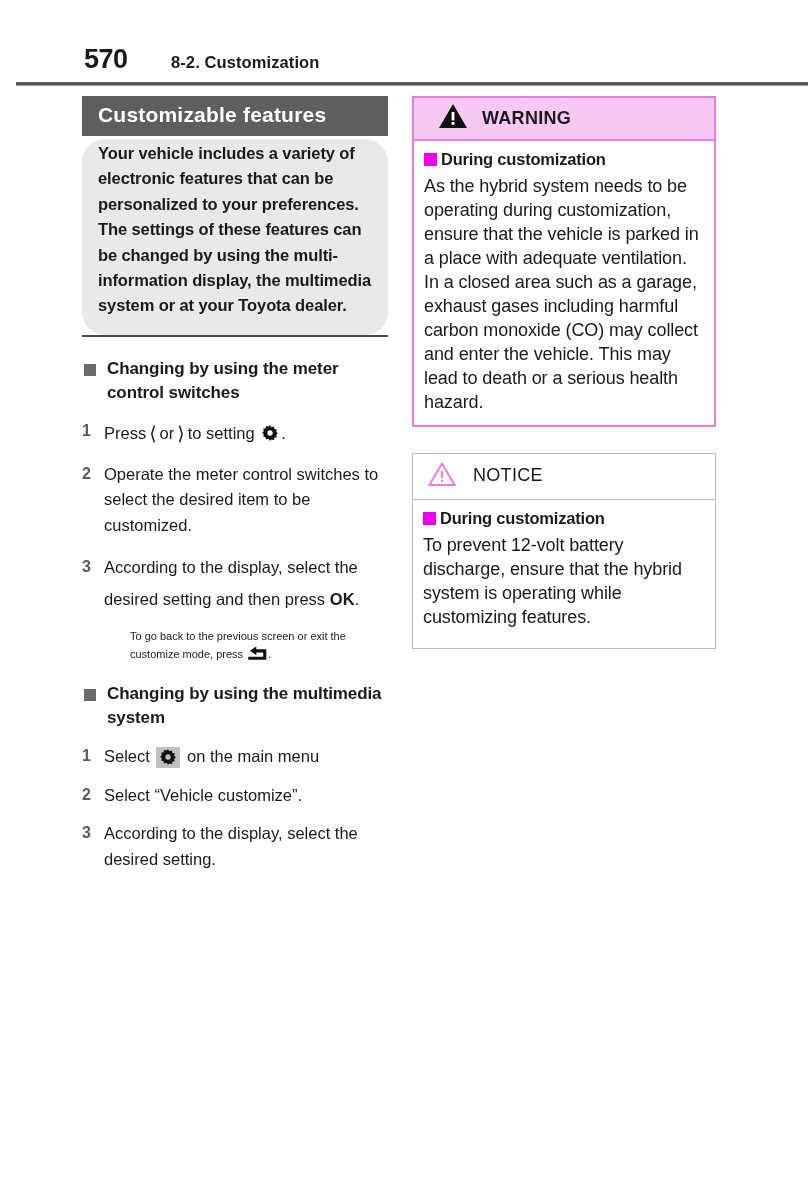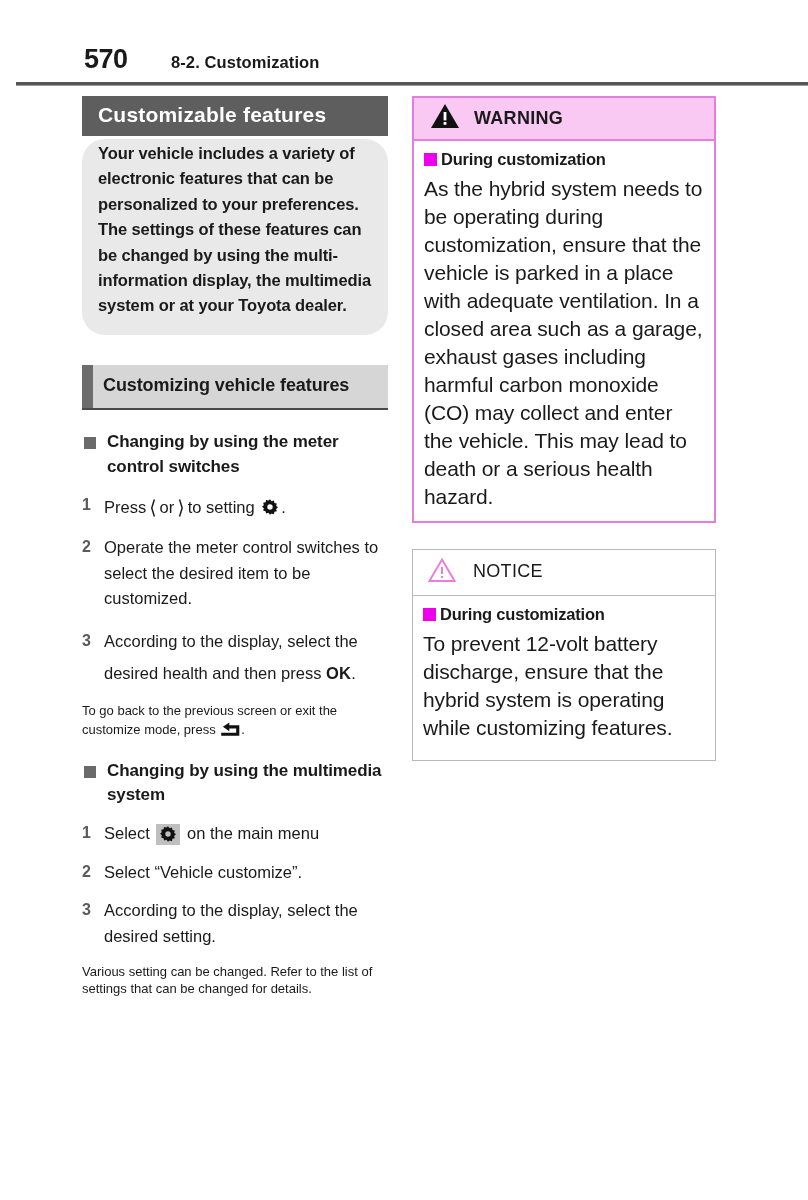--- a/index.html
+++ b/index.html
@@ -120,23 +120,24 @@
     font-weight: bold;
     color: #5a5a5a;
     font-size: 16px;
   }
   .step-body { flex: 1 1 auto; }
 
   .step-spaced { line-height: 1.95; }
 
   
   .note {
-    font-size: 13px;
+    font-size: 11px;
     line-height: 1.45;
     margin-top: 10px;
+    margin-left: 48px;
   }
   .note-tight { line-height: 1.38; }
 
   
   .gear {
     display: inline-block;
     vertical-align: -3px;
     width: 18px; height: 18px;
     margin: 0 2px;
   }
@@ -163,21 +164,21 @@
   
   .warn-box {
     border: 2px solid #e47fe0;
     background: #ffffff;
   }
   .warn-head {
     background: #f9c9f4;
     border-bottom: 2px solid #e47fe0;
     display: flex;
     align-items: center;
-    padding: 5px 10px 6px 16px;
+    padding: 5px 10px 6px 24px;
   }
   .warn-head-label {
     font-size: 18px; font-weight: bold;
     margin-left: 14px;
     letter-spacing: 0.3px;
   }
   .warn-body { padding: 8px 10px 10px 10px; }
 
   .notice-box {
     margin-top: 26px;
@@ -205,41 +206,40 @@
     letter-spacing: -0.2px;
     margin-bottom: 5px;
   }
   .sq-magenta {
     flex: 0 0 auto;
     width: 13px; height: 13px;
     background: #ee00ee;
     margin: 4px 4px 0 0;
   }
   .alert-text {
-    font-size: 21px;
+    font-size: 18px;
     line-height: 1.33;
     letter-spacing: -0.1px;
   }
 </style>
 </head>
 <body>
 
 <div class="page-header">
   <div class="page-number">570</div>
   <div class="header-title">8-2. Customization</div>
   <div class="header-rule"></div>
 </div>
 
 <div class="col-left">
 
   <div class="title-bar">Customizable features</div>
 
   <div class="intro-block">Your vehicle includes a variety of electronic features that can be personalized to your preferences. The settings of these features can be changed by using the multi-information display, the multimedia system or at your Toyota dealer.</div>
 
-  <div class="section-header">Customizing vehicle features</div>
   <div class="section-header-rule"></div>
 
   <div class="subheading">
     <span class="sq-gray"></span>
     <span>Changing by using the meter control switches</span>
   </div>
 
   <div class="steps">
 
     <div class="step">
@@ -254,21 +254,21 @@
       </span>
     </div>
 
     <div class="step">
       <span class="step-num">2</span>
       <span class="step-body">Operate the meter control switches to select the desired item to be customized.</span>
     </div>
 
     <div class="step step-spaced">
       <span class="step-num">3</span>
-      <span class="step-body"><span>According to the display, select the desired health and then press</span> <span class="okbold">OK</span><span>.</span></span>
+      <span class="step-body"><span>According to the display, select the desired setting and then press</span> <span class="okbold">OK</span><span>.</span></span>
     </div>
 
   </div>
 
   <div class="note note-tight"><span>To go back to the previous screen or exit the customize mode, press</span>
     <span class="backarrow">
       <svg viewBox="0 0 26 20" width="22" height="18">
           <path fill="#111" d="M24 5.5H12.2V2.2L4.6 7.4l7.6 5.2V9.3h8.1v5.1H2.6v3.6H24z"></path>
         </svg>
     </span><span>.</span></div>
@@ -296,21 +296,20 @@
       <span class="step-body">Select “Vehicle customize”.</span>
     </div>
 
     <div class="step">
       <span class="step-num">3</span>
       <span class="step-body">According to the display, select the desired setting.</span>
     </div>
 
   </div>
 
-  <div class="note note-tight">Various setting can be changed. Refer to the list of settings that can be changed for details.</div>
 
 </div>
 
 <div class="col-right">
 
   <div class="warn-box">
     <div class="warn-head">
       <span>
         <svg viewBox="0 0 30 26" width="30" height="26">
             <path fill="#111" d="M15 1L29 25H1z"></path>

